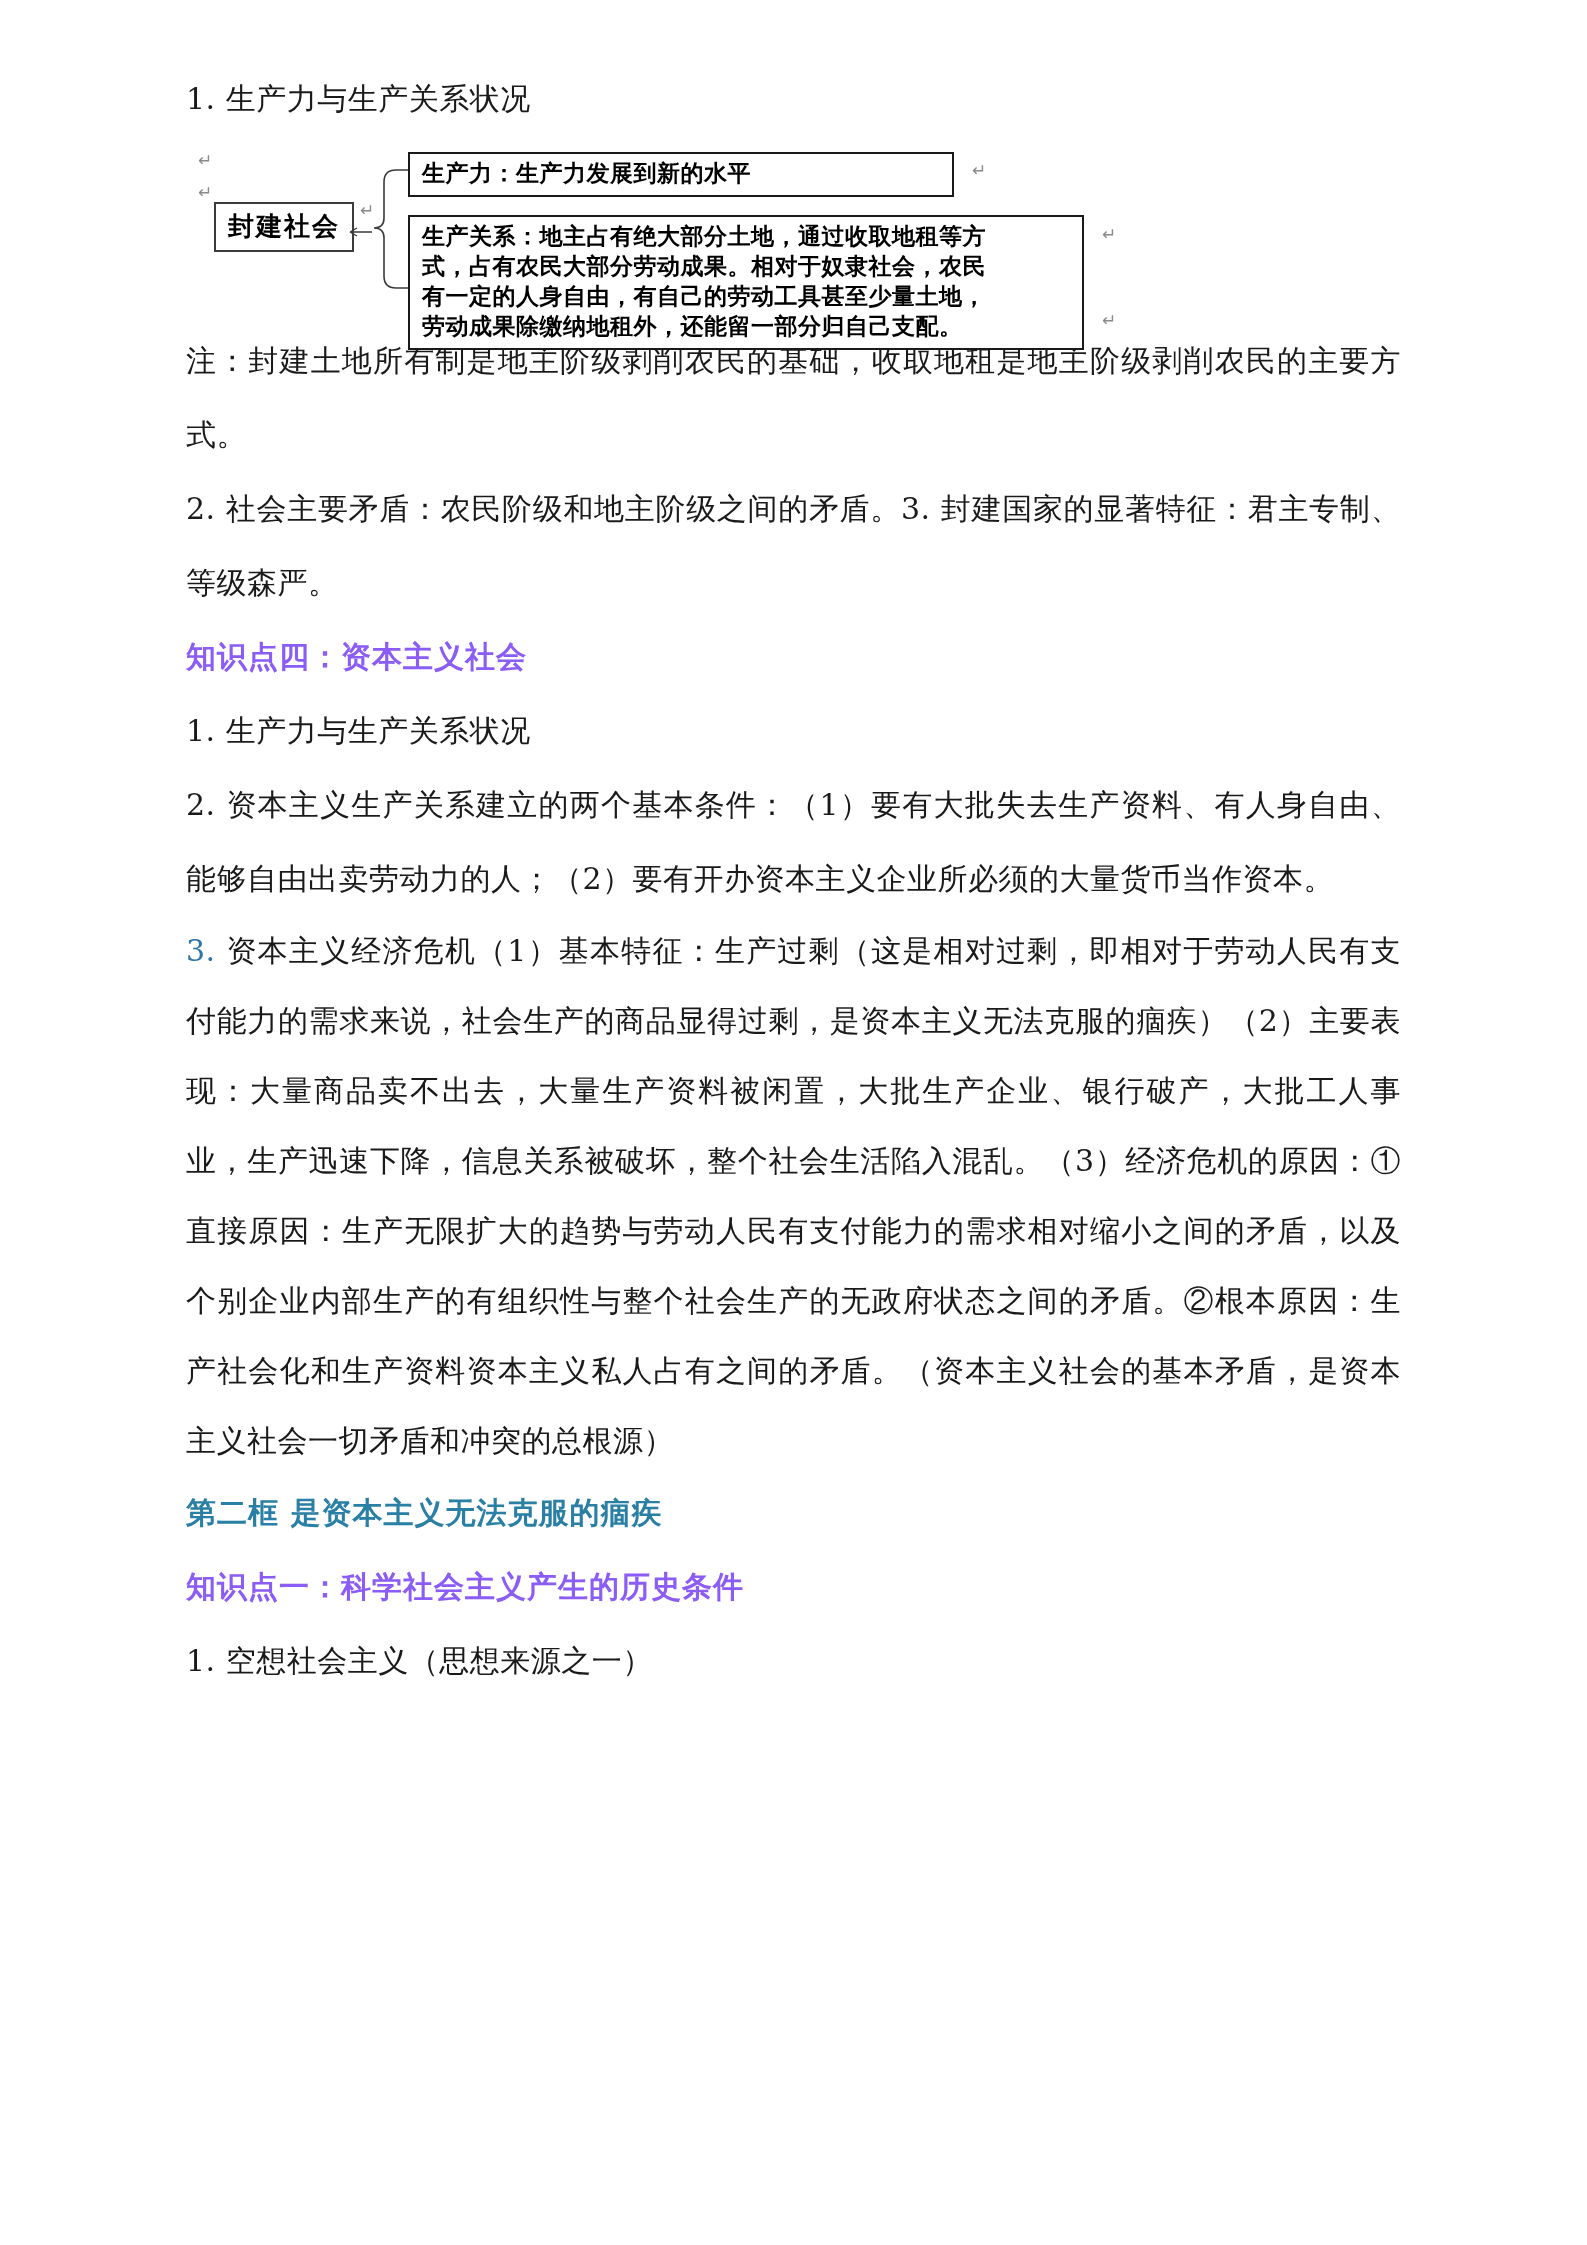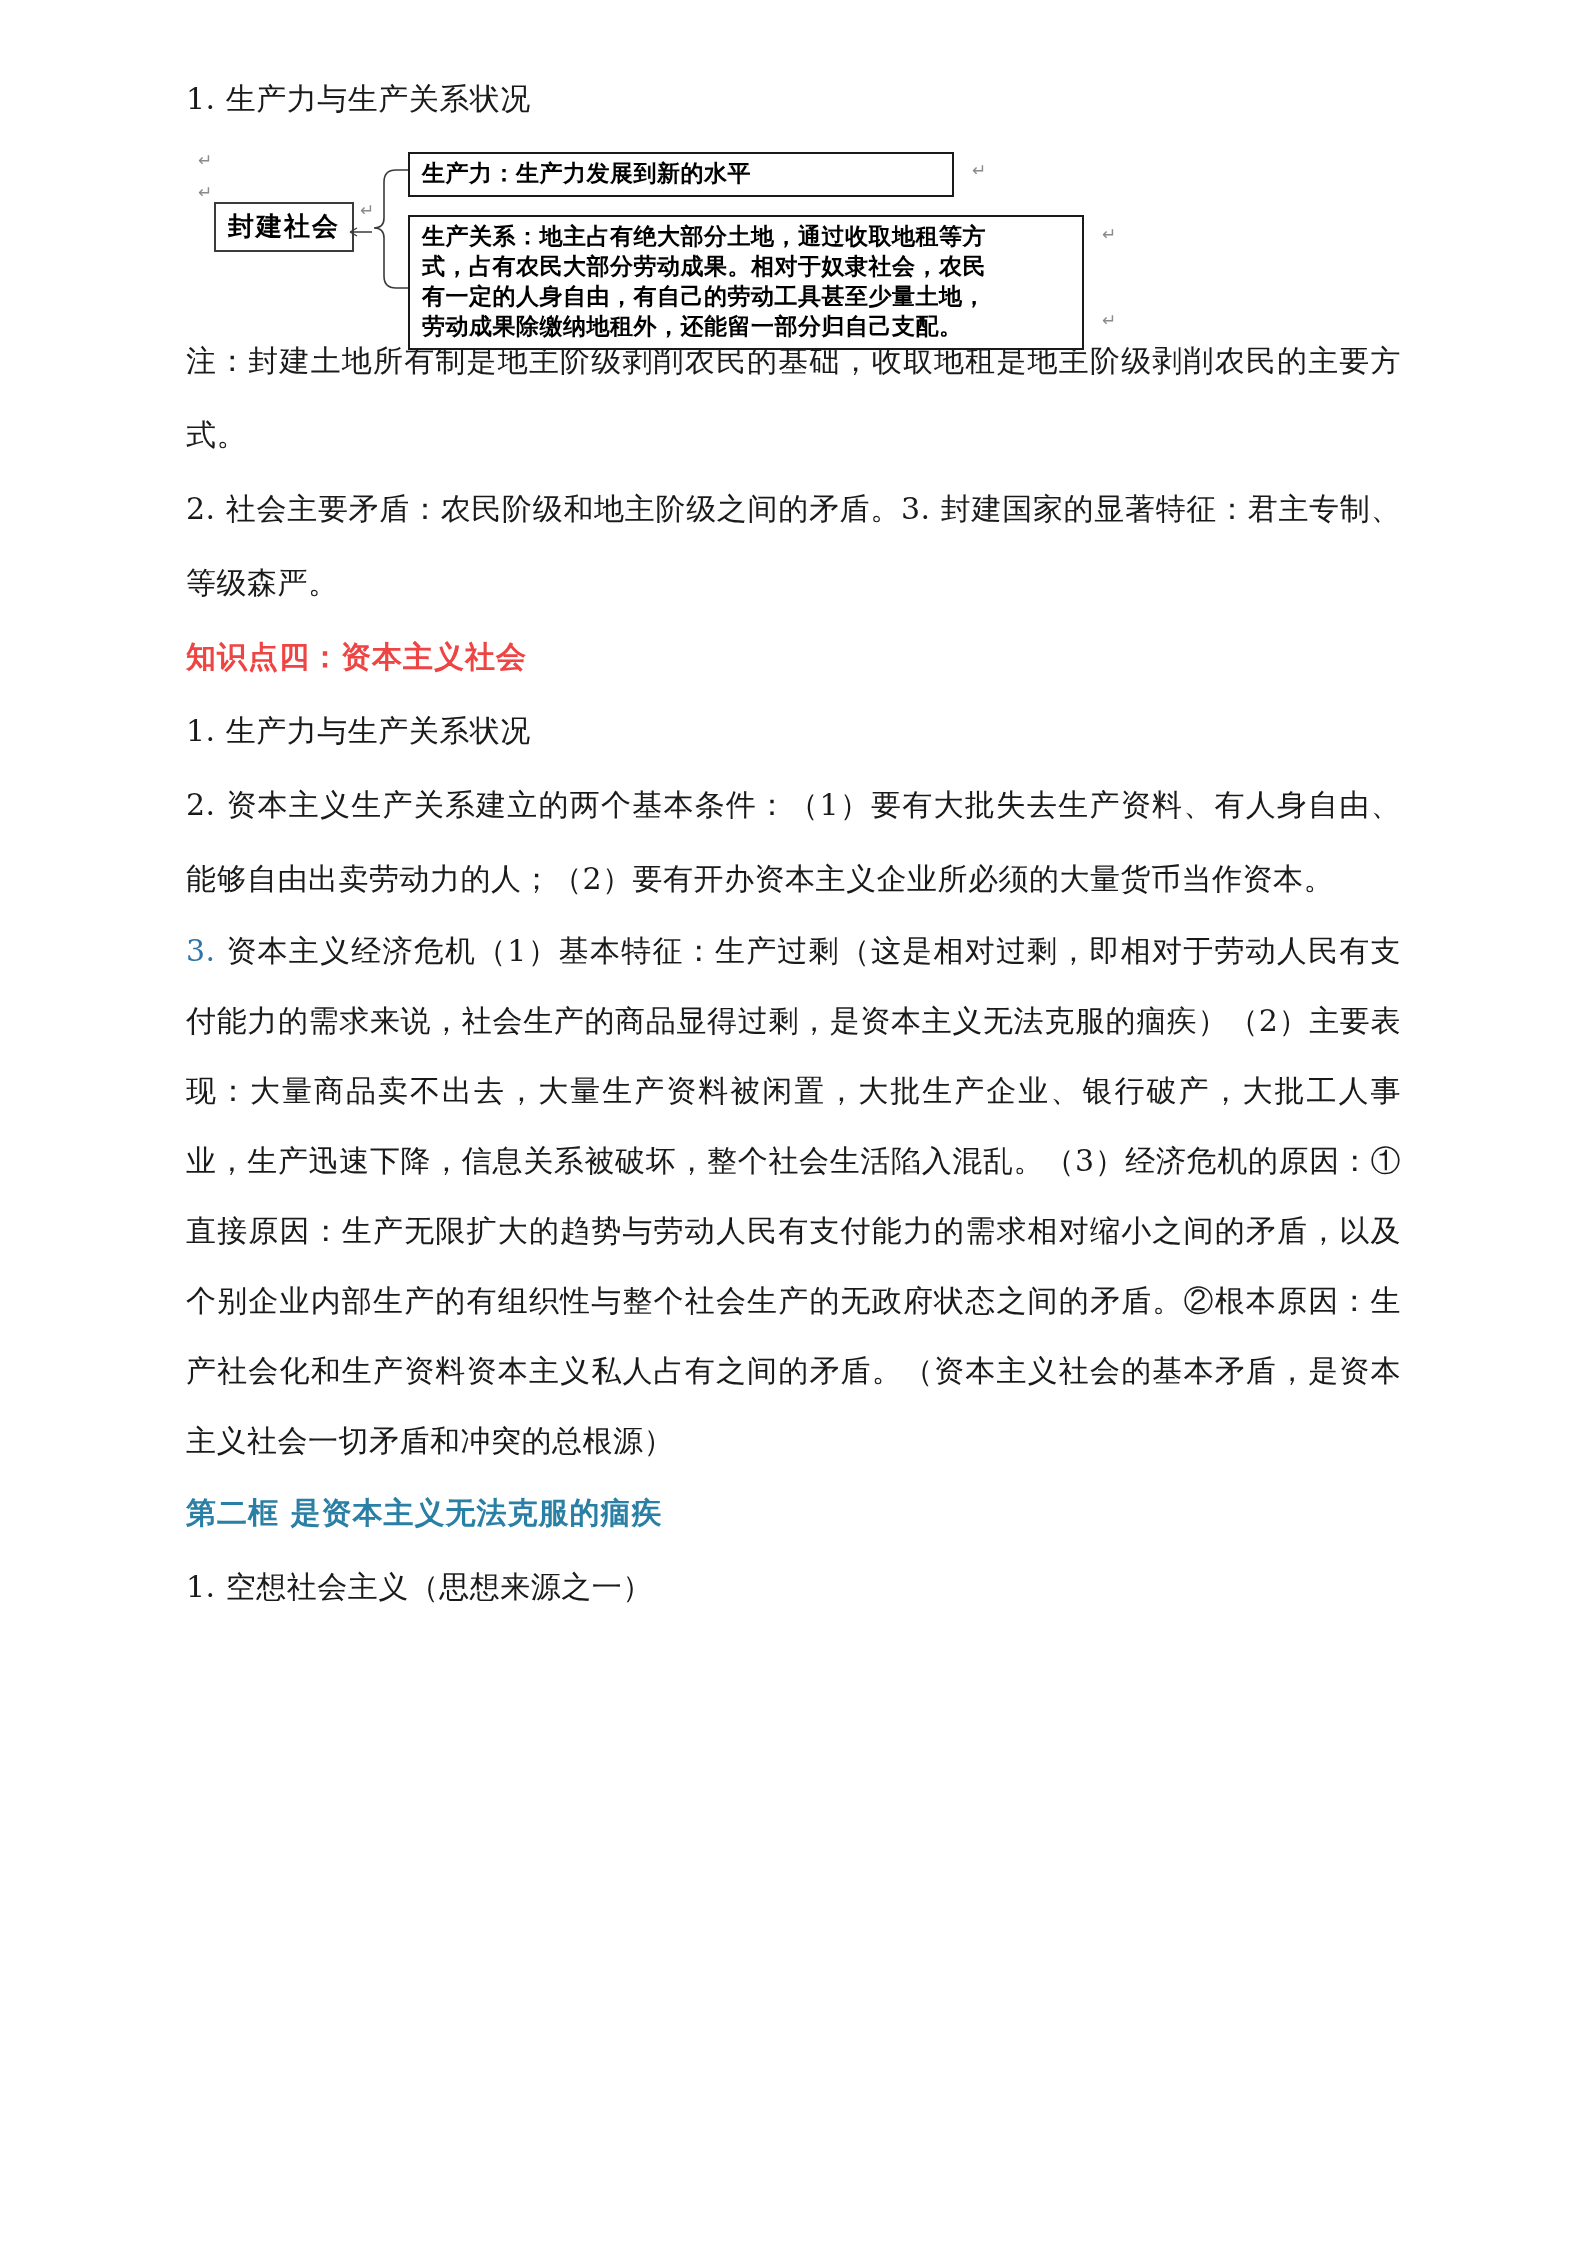--- a/index.html
+++ b/index.html
@@ -32,21 +32,21 @@
   }
   .para.tight { line-height: 70px; }
 
   .marker-blue { color: #2e75a8; }
 
   
   .heading-green {
     font-size: 30px;
     line-height: 74px;
     font-weight: bold;
-    color: #ef4444;
+    color: #8b5cf6;
     margin: 0;
     letter-spacing: 1px;
   }
   .heading-blue {
     font-size: 30px;
     line-height: 74px;
     font-weight: bold;
     color: #2a7fa5;
     margin: 0;
     letter-spacing: 1px;
@@ -161,16 +161,17 @@
   <p class="heading-green">知识点四：资本主义社会</p>
 
   <p class="para">1. 生产力与生产关系状况</p>
 
   <p class="para">2. 资本主义生产关系建立的两个基本条件：（1）要有大批失去生产资料、有人身自由、能够自由出卖劳动力的人；（2）要有开办资本主义企业所必须的大量货币当作资本。</p>
 
   <p class="para tight"><span class="marker-blue">3.</span><span> 资本主义经济危机（1）基本特征：生产过剩（这是相对过剩，即相对于劳动人民有支付能力的需求来说，社会生产的商品显得过剩，是资本主义无法克服的痼疾）（2）主要表现：大量商品卖不出去，大量生产资料被闲置，大批生产企业、银行破产，大批工人事业，生产迅速下降，信息关系被破坏，整个社会生活陷入混乱。（3）经济危机的原因：①直接原因：生产无限扩大的趋势与劳动人民有支付能力的需求相对缩小之间的矛盾，以及个别企业内部生产的有组织性与整个社会生产的无政府状态之间的矛盾。②根本原因：生产社会化和生产资料资本主义私人占有之间的矛盾。（资本主义社会的基本矛盾，是资本主义社会一切矛盾和冲突的总根源）</span></p>
 
   <p class="heading-blue">第二框  是资本主义无法克服的痼疾</p>
 
+  <p class="heading-green">知识点一：科学社会主义产生的历史条件</p>
 
   <p class="para">1. 空想社会主义（思想来源之一）</p>
 
 </div>
 
 </body></html>

